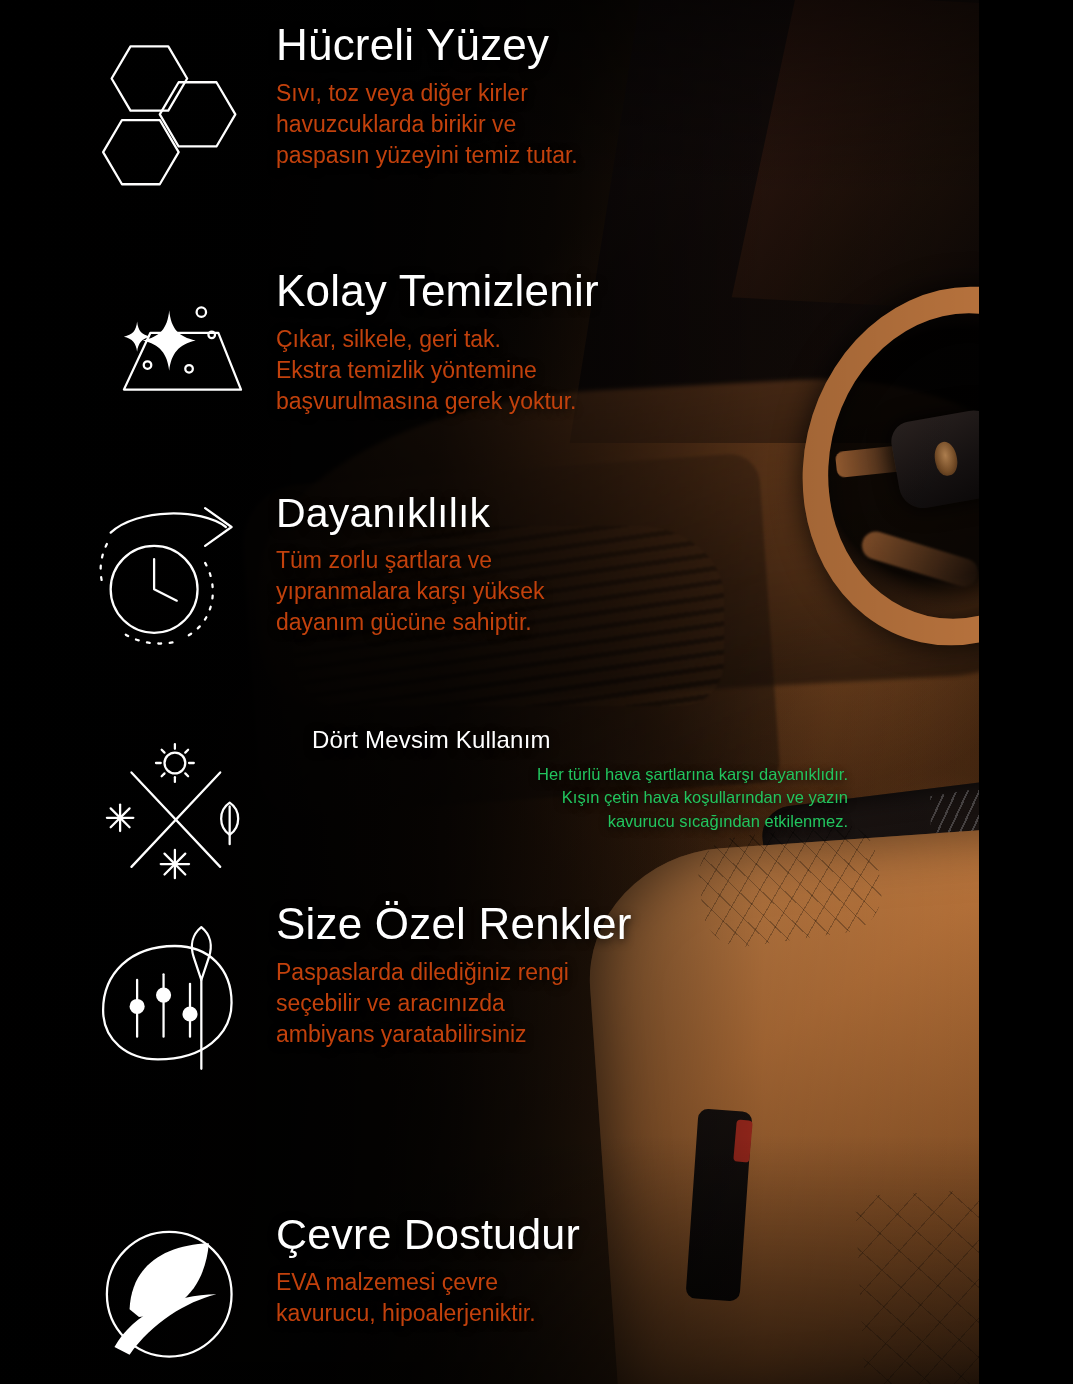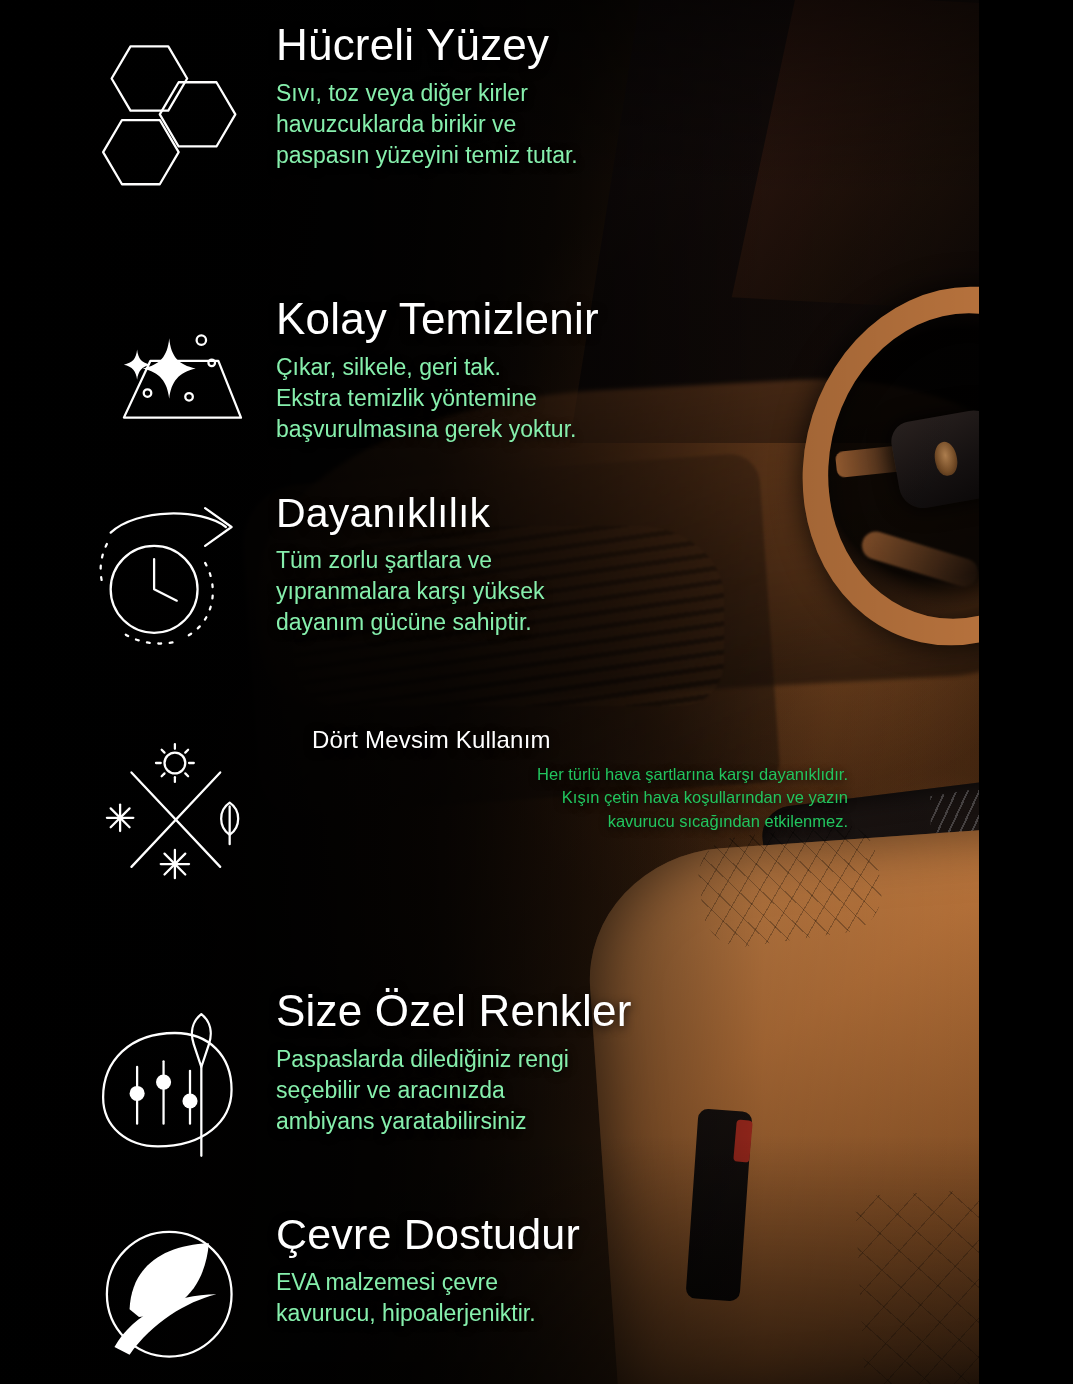--- a/index.html
+++ b/index.html
@@ -320,32 +320,32 @@
     font-weight: 400;
     line-height: 1.04;
     letter-spacing: .2px;
     color: #ffffff;
     text-shadow: 0 2px 10px rgba(0,0,0,.85);
     margin: 0 0 10px 0;
   }
   .f-desc {
     font-size: 23px;
     line-height: 1.35;
-    color: #86efac;
+    color: #c2410c;
     text-shadow: 0 2px 8px rgba(0,0,0,.9);
     margin: 0;
     white-space: pre-line;
   }
 
   
   #feat-0 { top: 22px; }
-  #feat-1 { top: 268px; margin-top: 28px; }
+  #feat-1 { top: 268px; }
   #feat-2 { top: 492px; }
   #feat-3 { top: 728px; }
-  #feat-4 { top: 988px; }
+  #feat-4 { top: 901px; }
   #feat-5 { top: 1212px; justify-content: center; }
 
   #feat-3 .f-title { font-size: 24px; margin-left: 36px; }
   #feat-3 .f-desc { font-size: 16.5px; line-height: 1.42; color: #22c55e; text-align: right; }
   #feat-2 .f-title { font-size: 41px; }
   #feat-5 .f-title { font-size: 43px; }
 
   svg.ico { display: block; }
   svg.ico * {
     stroke: #ffffff;

